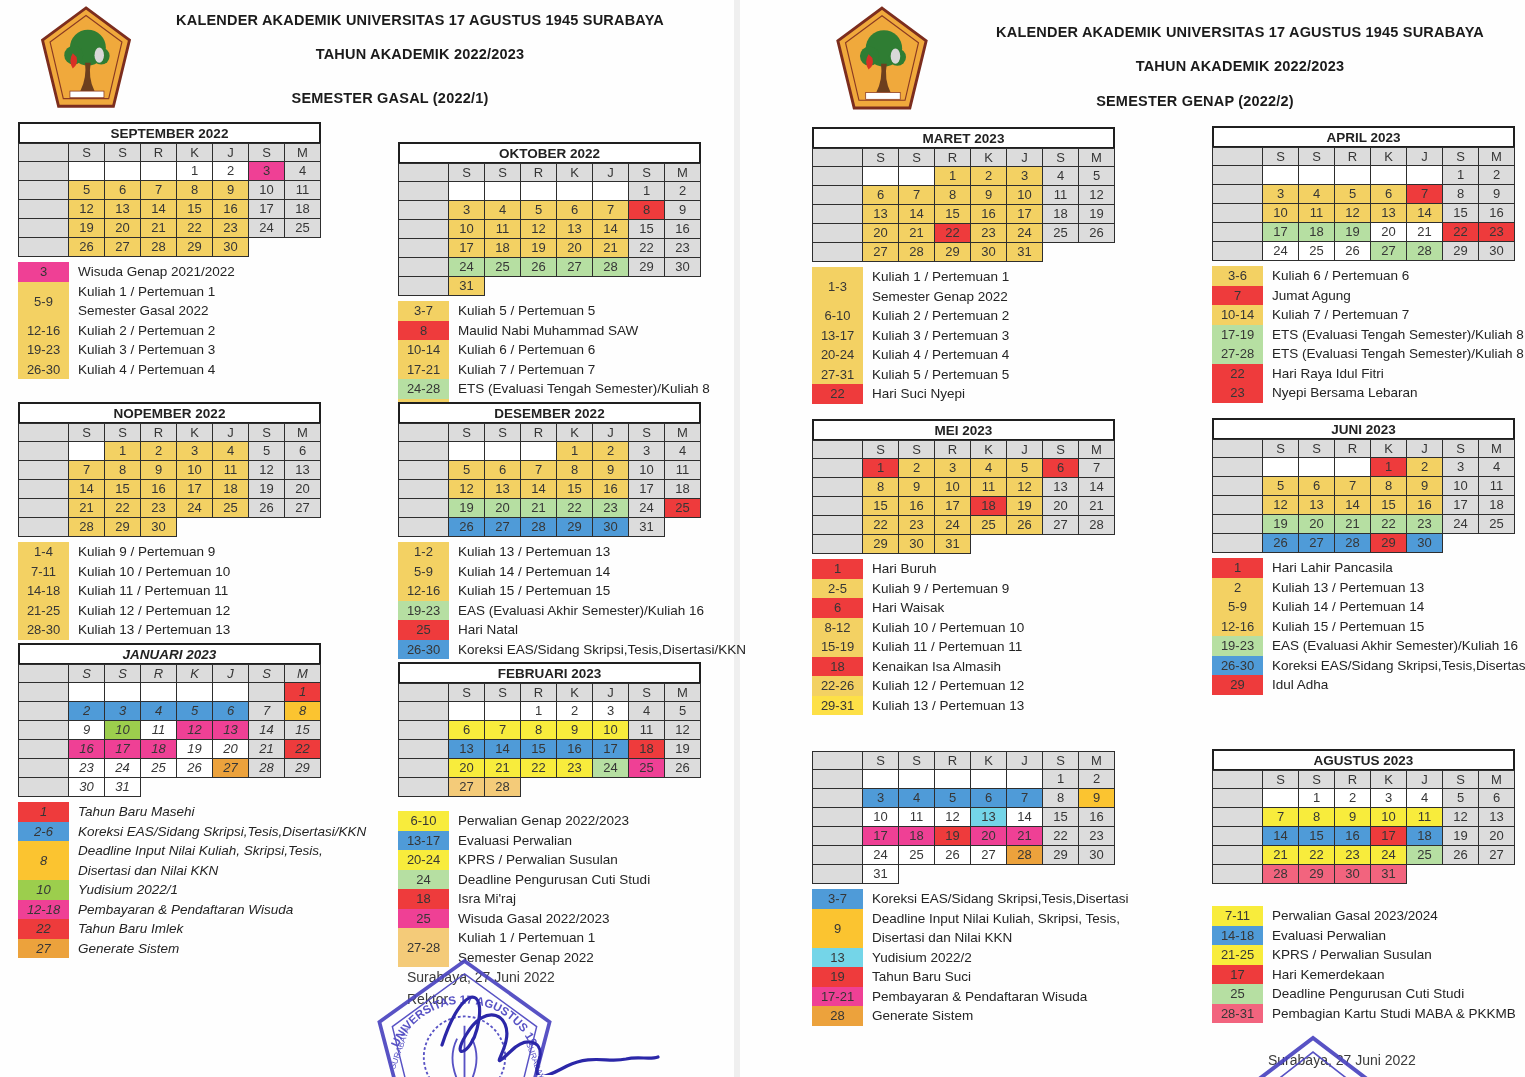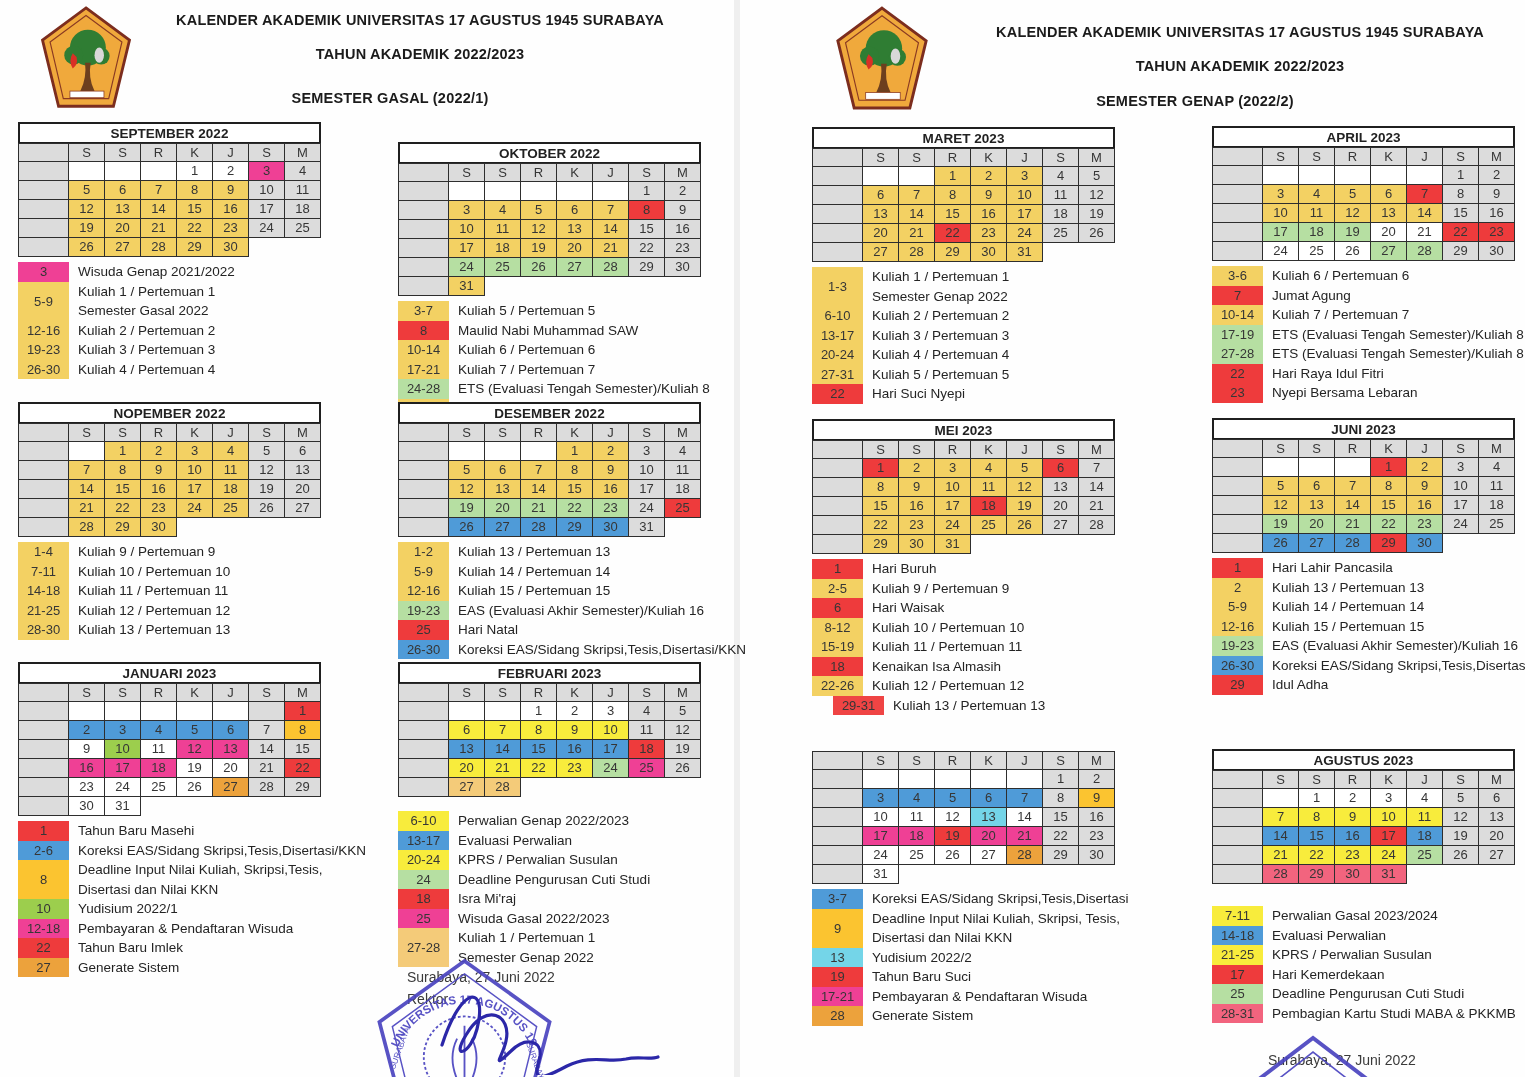--- a/index.html
+++ b/index.html
@@ -451,21 +451,21 @@
             </div>
           </div>
           <div class="lg-row">
             <div class="lg-swatch" style="background: rgb(79, 155, 216); height: 19.5px;">26-30</div>
             <div class="lg-label">
               <div class="">Koreksi EAS/Sidang Skripsi,Tesis,Disertasi/KKN</div>
             </div>
           </div>
         </div>
       </div>
-      <div class="month" style="left: 18px; top: 662px;">
+      <div class="month" style="left: 18px; top: 643px; font-style: italic;">
         <div class="m-title">JANUARI 2023</div>
         <div class="w-row">
           <div class="cell lead hd" style="background: rgb(220, 220, 220);"></div>
           <div class="cell hd" style="background: rgb(220, 220, 220);">S</div>
           <div class="cell hd" style="background: rgb(220, 220, 220);">S</div>
           <div class="cell hd" style="background: rgb(220, 220, 220);">R</div>
           <div class="cell hd" style="background: rgb(220, 220, 220);">K</div>
           <div class="cell hd" style="background: rgb(220, 220, 220);">J</div>
           <div class="cell hd" style="background: rgb(220, 220, 220);">S</div>
           <div class="cell hd" style="background: rgb(220, 220, 220);">M</div>
@@ -976,21 +976,21 @@
               <div class="">Kenaikan Isa Almasih</div>
             </div>
           </div>
           <div class="lg-row">
             <div class="lg-swatch" style="background: rgb(243, 209, 99); height: 19.5px;">22-26</div>
             <div class="lg-label">
               <div class="">Kuliah 12 / Pertemuan 12</div>
             </div>
           </div>
           <div class="lg-row">
-            <div class="lg-swatch" style="background: #ef4444; height: 19.5px; margin-left: 21px;">29-31</div>
+            <div class="lg-swatch" style="background: #fde047; height: 19.5px;">29-31</div>
             <div class="lg-label">
               <div class="">Kuliah 13 / Pertemuan 13</div>
             </div>
           </div>
         </div>
       </div>
       <div class="month" style="left: 1212px; top: 418px;">
         <div class="m-title">JUNI 2023</div>
         <div class="w-row">
           <div class="cell lead hd" style="background: rgb(220, 220, 220);"></div>

